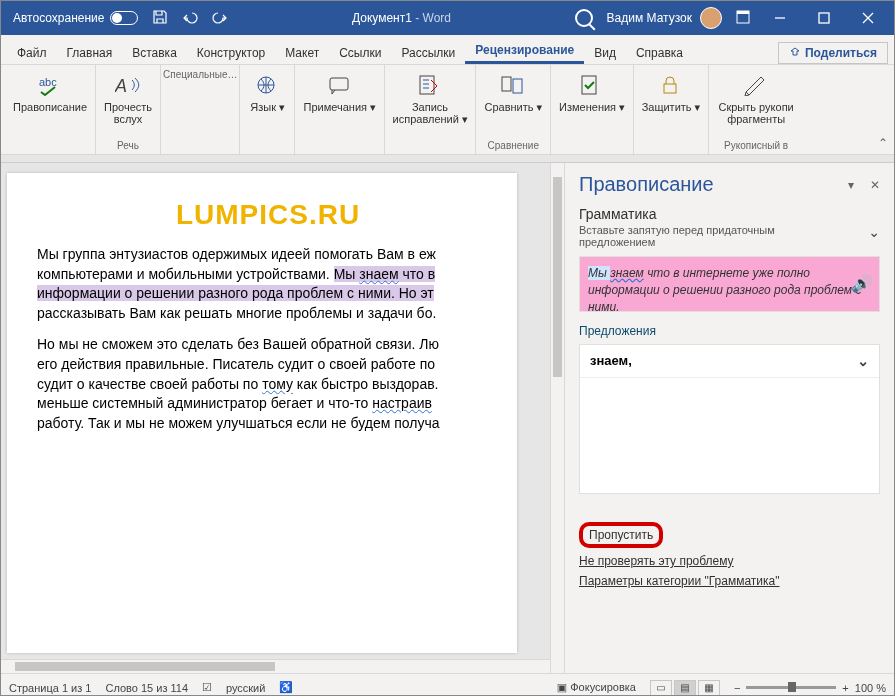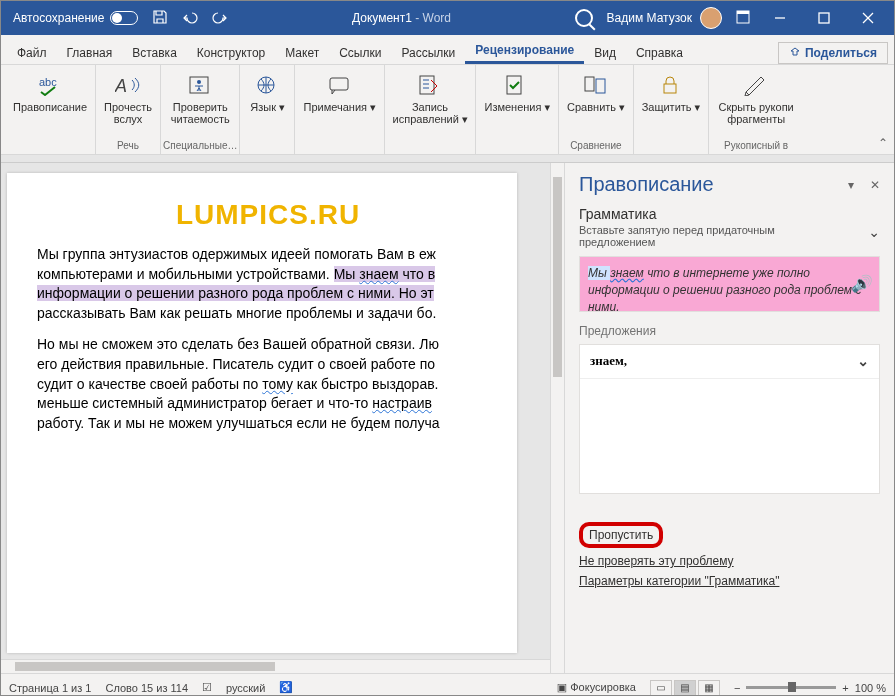--- a/index.html
+++ b/index.html
@@ -44,22 +44,22 @@
 .panel-title { color: #2b579a; font-size: 20px; font-weight: 400; }
 .panel-head { display: flex; align-items: center; }
 .panel-head .pactions { margin-left: auto; display: flex; gap: 16px; color: #666; }
 .subtitle { font-size: 14px; color: #323130; margin-top: 10px; }
 .hint { font-size: 11px; color: #555; margin-top: 2px; display:flex;}
 .hint .chev { margin-left: auto; font-size: 14px; color: #444; }
 .contextbox { background: #f9a8d4; border: 1px solid #e1dfdd; margin-top: 8px; padding: 8px 8px; font-size: 12px; color: #333; line-height: 1.4; position: relative; height:56px; overflow:hidden;font-style:italic;}
 .contextbox .sel { background: #cfe4ff; }
 .contextbox .uw2 { text-decoration: underline wavy #2e75d6; }
 .speaker { position: absolute; right: 8px; top: 16px; color: #666; font-size: 16px; }
-.sugg-label { margin-top: 12px; font-size: 12px; color: #737373; }
-.suggbox { background: #fff; border: 1px solid #e1dfdd; margin-top: 6px; height: 150px; position: relative; font-family: Liberation Serif, serif; }
+.sugg-label { margin-top: 12px; font-size: 12px; color: #0c4a6e; }
+.suggbox { background: #fff; border: 1px solid #e1dfdd; margin-top: 6px; height: 150px; position: relative; }
 .suggitem { padding: 8px 10px; font-size: 13px; font-weight: 600; display: flex; border-bottom: 1px solid #eee; }
 .suggitem .chev { margin-left: auto; font-size: 14px; color: #444; }
 .links { margin-top: 12px; }
 .links a { display: block; font-size: 12px; color: #323130; text-decoration: underline; margin-bottom: 6px; cursor:pointer;}
 .callout { border: 4px solid #d10000; border-radius: 10px; padding: 2px 6px; display: inline-block; margin-top: 16px; }
 .statusbar { height: 28px; background: #f3f2f1; border-top: 1px solid #d8d8d8; display: flex; align-items: center; padding: 0 8px; font-size: 11px; color: #444; gap: 14px; }
 .statusbar .spacer { flex: 1; }
 .viewbtns { display: flex; gap: 2px; }
 .viewbtn { width: 22px; height: 16px; border: 1px solid #c8c6c4; display:flex; align-items:center; justify-content:center; font-size:10px; }
 .viewbtn.active { background: #d0d0d0; }
@@ -173,33 +173,20 @@
               <path d="M17 6c3 3 3 7 0 10 M20 4c5 5 5 9 0 14" stroke="#2b579a" fill="none"></path>
             </svg>
           </div>
         <div class="lbl" style="white-space:pre-line">Прочесть
 вслух</div>
       </div>
     </div>
     <div class="gname">Речь</div>
   </div>
   <div class="rgroup">
-    <div class="rbtns">
-      <div class="rbtn">
-        <div class="ico">
-            <svg width="26" height="22">
-              <rect x="3" y="3" width="18" height="16" fill="none" stroke="#444"></rect>
-              <circle cx="12" cy="8" r="2" fill="#2b579a"></circle>
-              <path d="M8 12h8M12 12v5M10 17l2-3 2 3" stroke="#2b579a" fill="none"></path>
-            </svg>
-          </div>
-        <div class="lbl" style="white-space:pre-line">Проверить
-читаемость</div>
-      </div>
-    </div>
     <div class="gname">Специальные…</div>
   </div>
   <div class="rgroup">
     <div class="rbtns">
       <div class="rbtn">
         <div class="ico">
             <svg width="26" height="22">
               <circle cx="12" cy="11" r="8" fill="none" stroke="#2b579a"></circle>
               <path d="M4 11h16M12 3v16M7 5c4 4 4 8 0 12M17 5c-4 4-4 8 0 12" stroke="#2b579a" fill="none"></path>
             </svg>
@@ -237,42 +224,42 @@
 исправлений</span> ▾</div>
       </div>
     </div>
     <div class="gname">&nbsp;</div>
   </div>
   <div class="rgroup">
     <div class="rbtns">
       <div class="rbtn">
         <div class="ico">
             <svg width="26" height="22">
+              <rect x="2" y="3" width="9" height="14" fill="none" stroke="#444"></rect>
+              <rect x="13" y="5" width="9" height="14" fill="none" stroke="#2b579a"></rect>
+            </svg>
+          </div>
+        <div class="lbl"><span>Сравнить</span> ▾</div>
+      </div>
+    </div>
+    <div class="gname">Сравнение</div>
+  </div>
+  <div class="rgroup">
+    <div class="rbtns">
+      <div class="rbtn">
+        <div class="ico">
+            <svg width="26" height="22">
               <rect x="3" y="2" width="14" height="18" fill="none" stroke="#444"></rect>
               <path d="M6 11l3 3 6-6" stroke="#107c10" fill="none" stroke-width="2"></path>
             </svg>
           </div>
         <div class="lbl"><span>Изменения</span> ▾</div>
       </div>
     </div>
     <div class="gname">&nbsp;</div>
-  </div>
-  <div class="rgroup">
-    <div class="rbtns">
-      <div class="rbtn">
-        <div class="ico">
-            <svg width="26" height="22">
-              <rect x="2" y="3" width="9" height="14" fill="none" stroke="#444"></rect>
-              <rect x="13" y="5" width="9" height="14" fill="none" stroke="#2b579a"></rect>
-            </svg>
-          </div>
-        <div class="lbl"><span>Сравнить</span> ▾</div>
-      </div>
-    </div>
-    <div class="gname">Сравнение</div>
   </div>
   <div class="rgroup">
     <div class="rbtns">
       <div class="rbtn">
         <div class="ico">
             <svg width="26" height="22">
               <rect x="6" y="10" width="12" height="9" fill="none" stroke="#b8860b"></rect>
               <path d="M8 10V7a4 4 0 018 0v3" fill="none" stroke="#b8860b"></path>
             </svg>
           </div>

